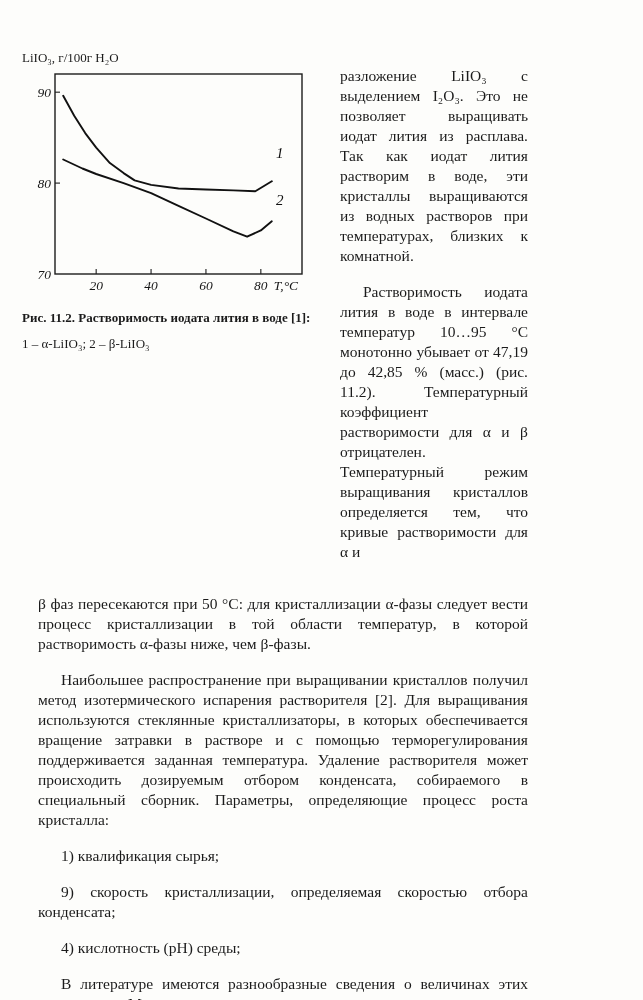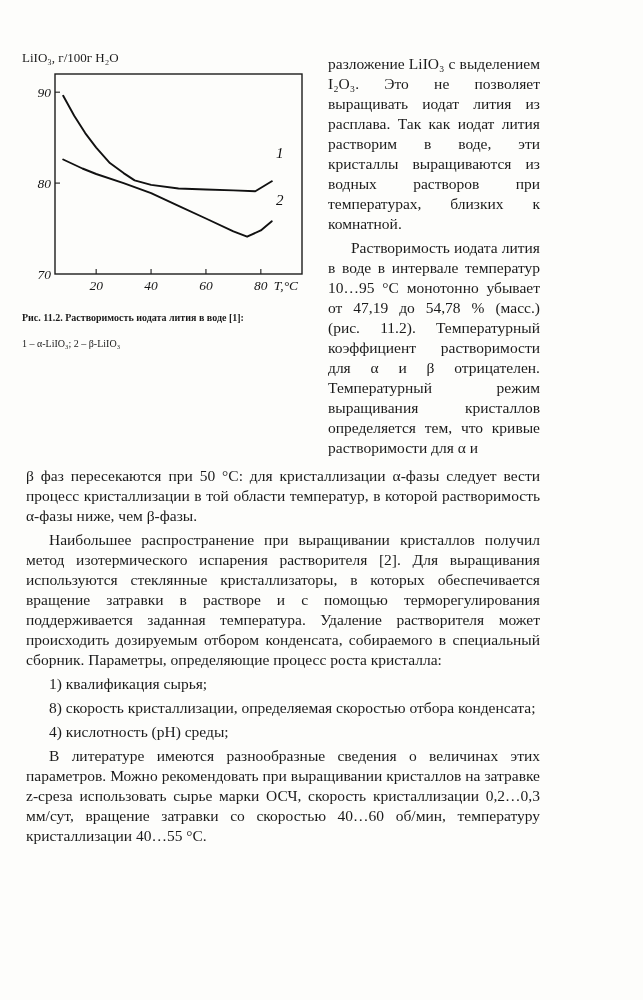--- a/index.html
+++ b/index.html
@@ -13,39 +13,39 @@
     width:565px; height:1000px;
     background:#fdfdfb;
     padding:50px 21px 0 22px;
     color:#1b1b1b;
     font-size:15.5px;
     line-height:20px;
     text-align:justify;
     overflow:hidden;
     hyphens:auto; -webkit-hyphens:auto;
   }
-  p { margin:4px; text-indent:23px; }
+  p { margin:16px; text-indent:23px; }
   p.no-indent { text-indent:0; }
 
   .top-section { display:flex; gap:10px; }
   .figure { width:292px; flex:0 0 292px; }
   .right-col { flex:1; min-width:0; }
 
   .axis-title {
     font-size:13px; line-height:16px;
     margin-bottom:2px; text-align:left; white-space:nowrap;
     text-indent:0;
   }
   svg { display:block; }
   .tick  { font:italic 13.5px "Liberation Serif","DejaVu Serif",serif; fill:#161616; }
   .slabel{ font:italic 15px  "Liberation Serif","DejaVu Serif",serif; fill:#111; }
 
   .caption {
     display:block; margin-top:9px;
-    font-size:10px; line-height:17px; text-align:justify;
+    font-size:13px; line-height:17px; text-align:justify;
   }
   .cap-title  { font-weight:bold; }
   .cap-legend { display:block; margin-top:9px; }
 
   .main-text { margin-top:4px; }
 
   .page-number {
     position:absolute; left:11px; top:958px;
     font-size:19px; line-height:20px;margin-top:44px;
   }
@@ -81,29 +81,29 @@
           <text x="253.92777777777778" y="136.90909090909096" class="slabel">2</text>
         </svg>
       <figcaption class="caption">
         <span class="cap-title">Рис. 11.2. Растворимость иодата лития в воде [1]:</span>
         <span class="cap-legend">1 – α-LiIO₃; 2 – β-LiIO₃</span>
       </figcaption>
     </figure>
 
     <div class="right-col">
       <p class="no-indent">разложение LiIO₃ с выделением I₂O₃. Это не позволяет выращивать иодат лития из расплава. Так как иодат лития растворим в воде, эти кристаллы выращиваются из водных растворов при температурах, близких к комнатной.</p>
-      <p>Растворимость иодата лития в воде в интервале температур 10…95 °С монотонно убывает от 47,19 до 54,78 % (масс.) (рис. 11.2). Температурный коэффициент растворимости для α и β отрицателен. Температурный режим выращивания кристаллов определяется тем, что кривые растворимости для α и</p>
+      <p>Растворимость иодата лития в воде в интервале температур 10…95 °С монотонно убывает от 47,19 до 42,85 % (масс.) (рис. 11.2). Температурный коэффициент растворимости для α и β отрицателен. Температурный режим выращивания кристаллов определяется тем, что кривые растворимости для α и</p>
     </div>
 
   </div>
 
   <div class="main-text">
     <p class="no-indent">β фаз пересекаются при 50 °С: для кристаллизации α-фазы следует вести процесс кристаллизации в той области температур, в которой растворимость α-фазы ниже, чем β-фазы.</p>
     <p>Наибольшее распространение при выращивании кристаллов получил метод изотермического испарения растворителя [2]. Для выращивания используются стеклянные кристаллизаторы, в которых обеспечивается вращение затравки в растворе и с помощью терморегулирования поддерживается заданная температура. Удаление растворителя может происходить дозируемым отбором конденсата, собираемого в специальный сборник. Параметры, определяющие процесс роста кристалла:</p>
     <p>1) квалификация сырья;</p>
-    <p>8) скорость кристаллизации, определяемая скоростью отбора конденсата;</p>
+    <p>9) скорость кристаллизации, определяемая скоростью отбора конденсата;</p>
     <p>4) кислотность (pH) среды;</p>
     <p>В литературе имеются разнообразные сведения о величинах этих параметров. Можно рекомендовать при выращивании кристаллов на затравке z-среза использовать сырье марки ОСЧ, скорость кристаллизации 0,2…0,3 мм/сут, вращение затравки со скоростью 40…60 об/мин, температуру кристаллизации 40…55 °С.</p>
   </div>
 
   <div class="page-number">274</div>
 
 </div>
 
 </body></html>

